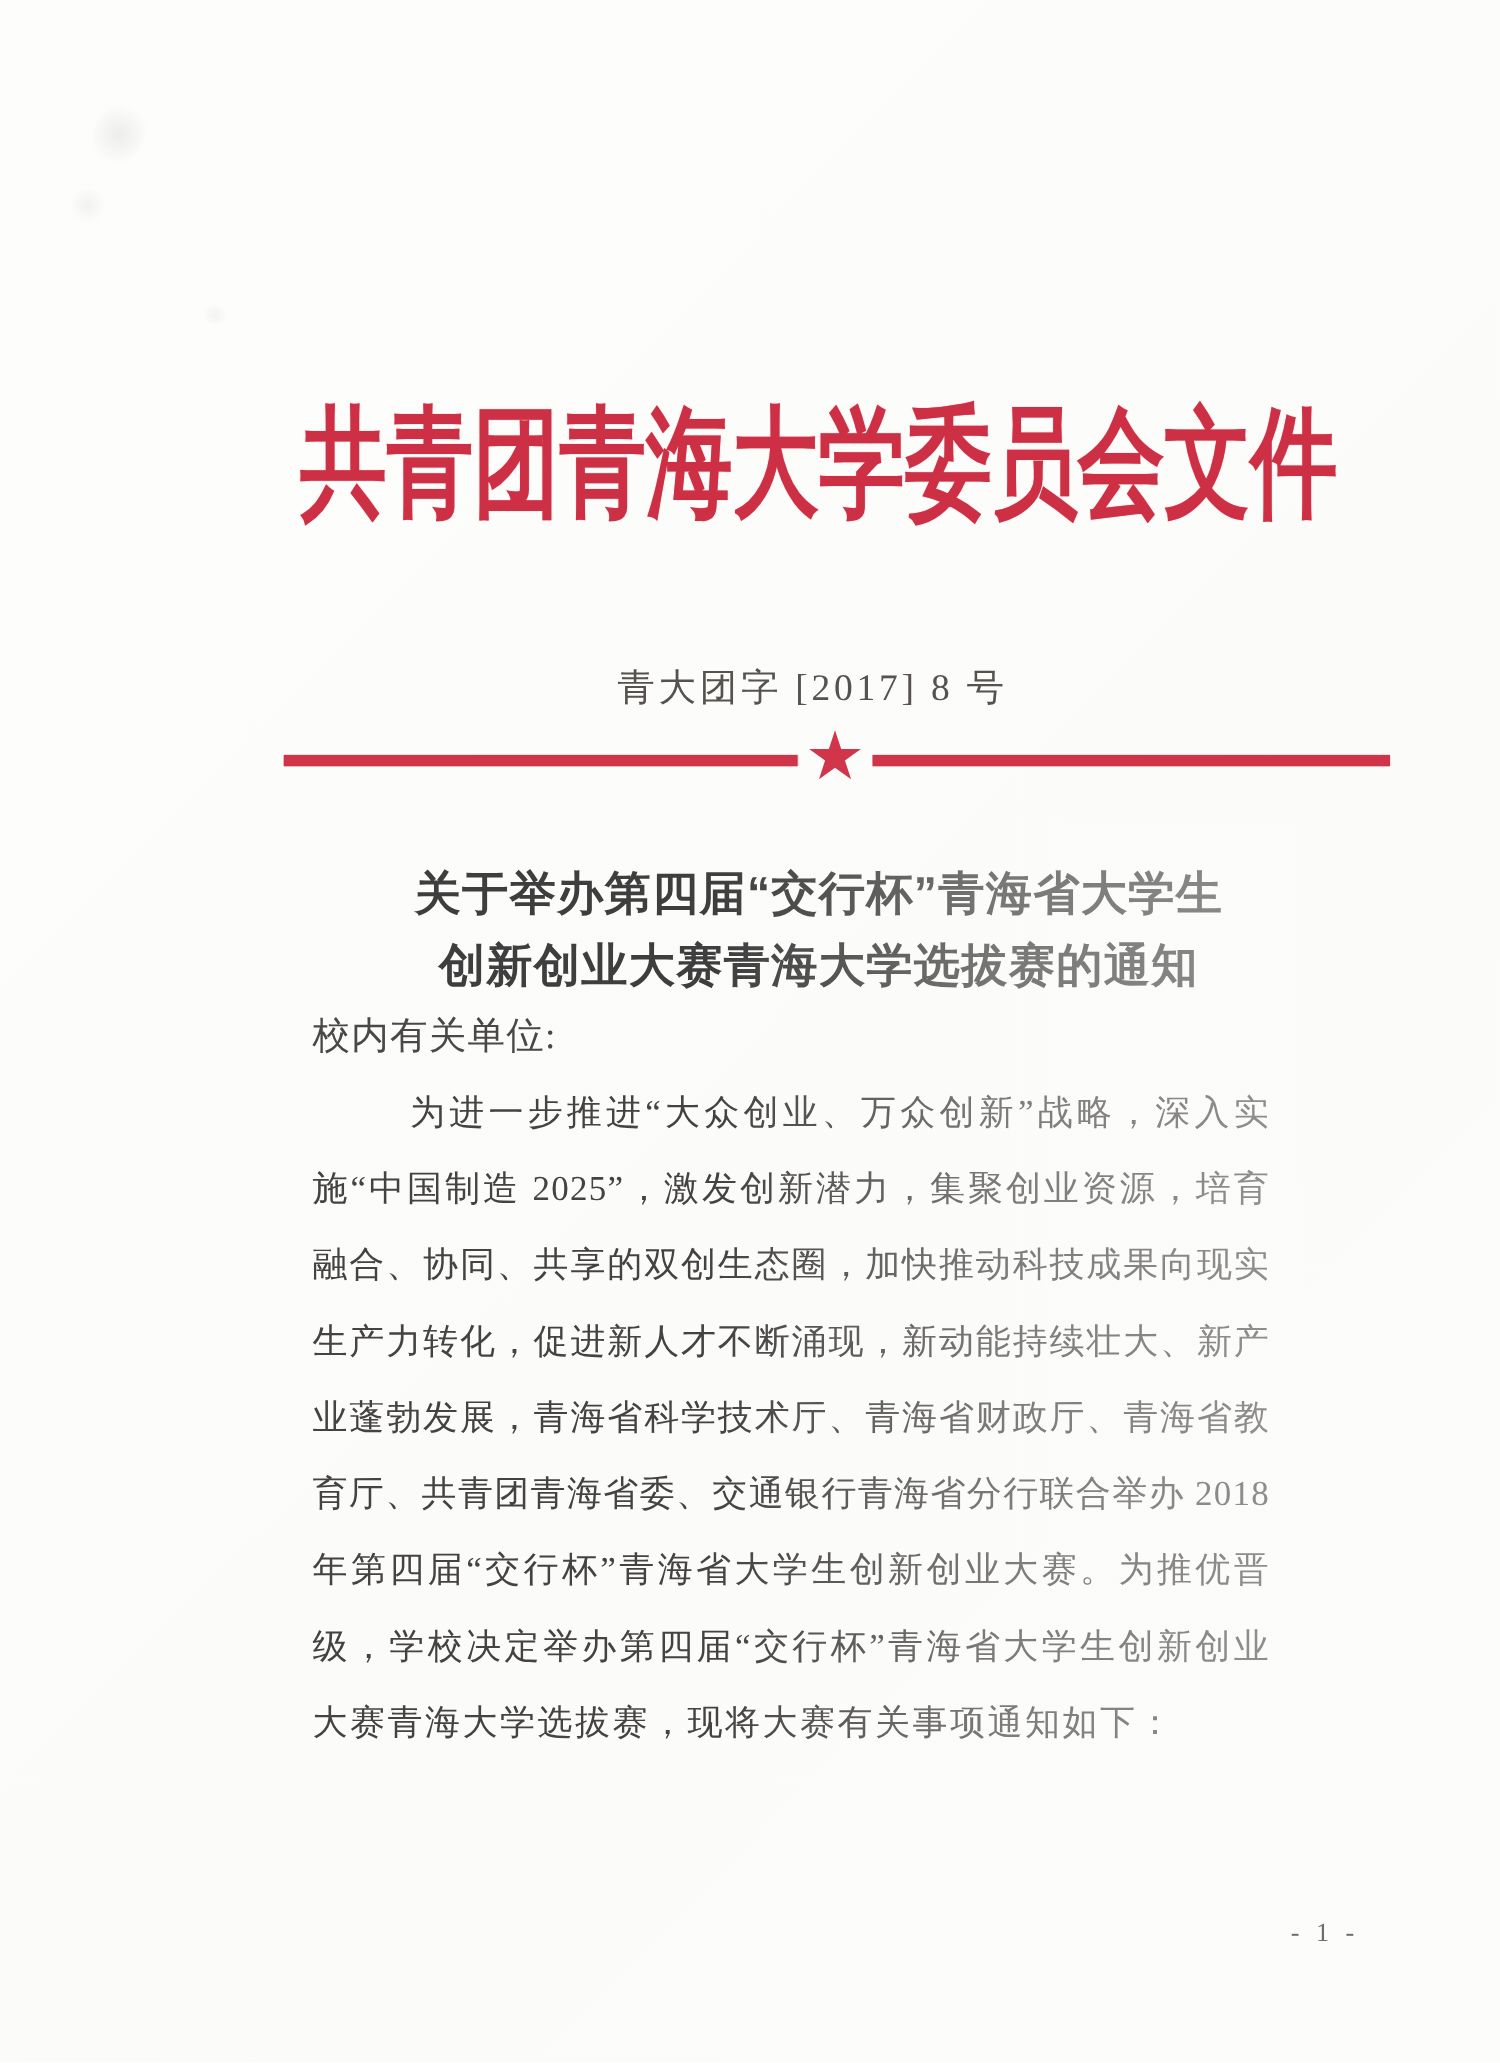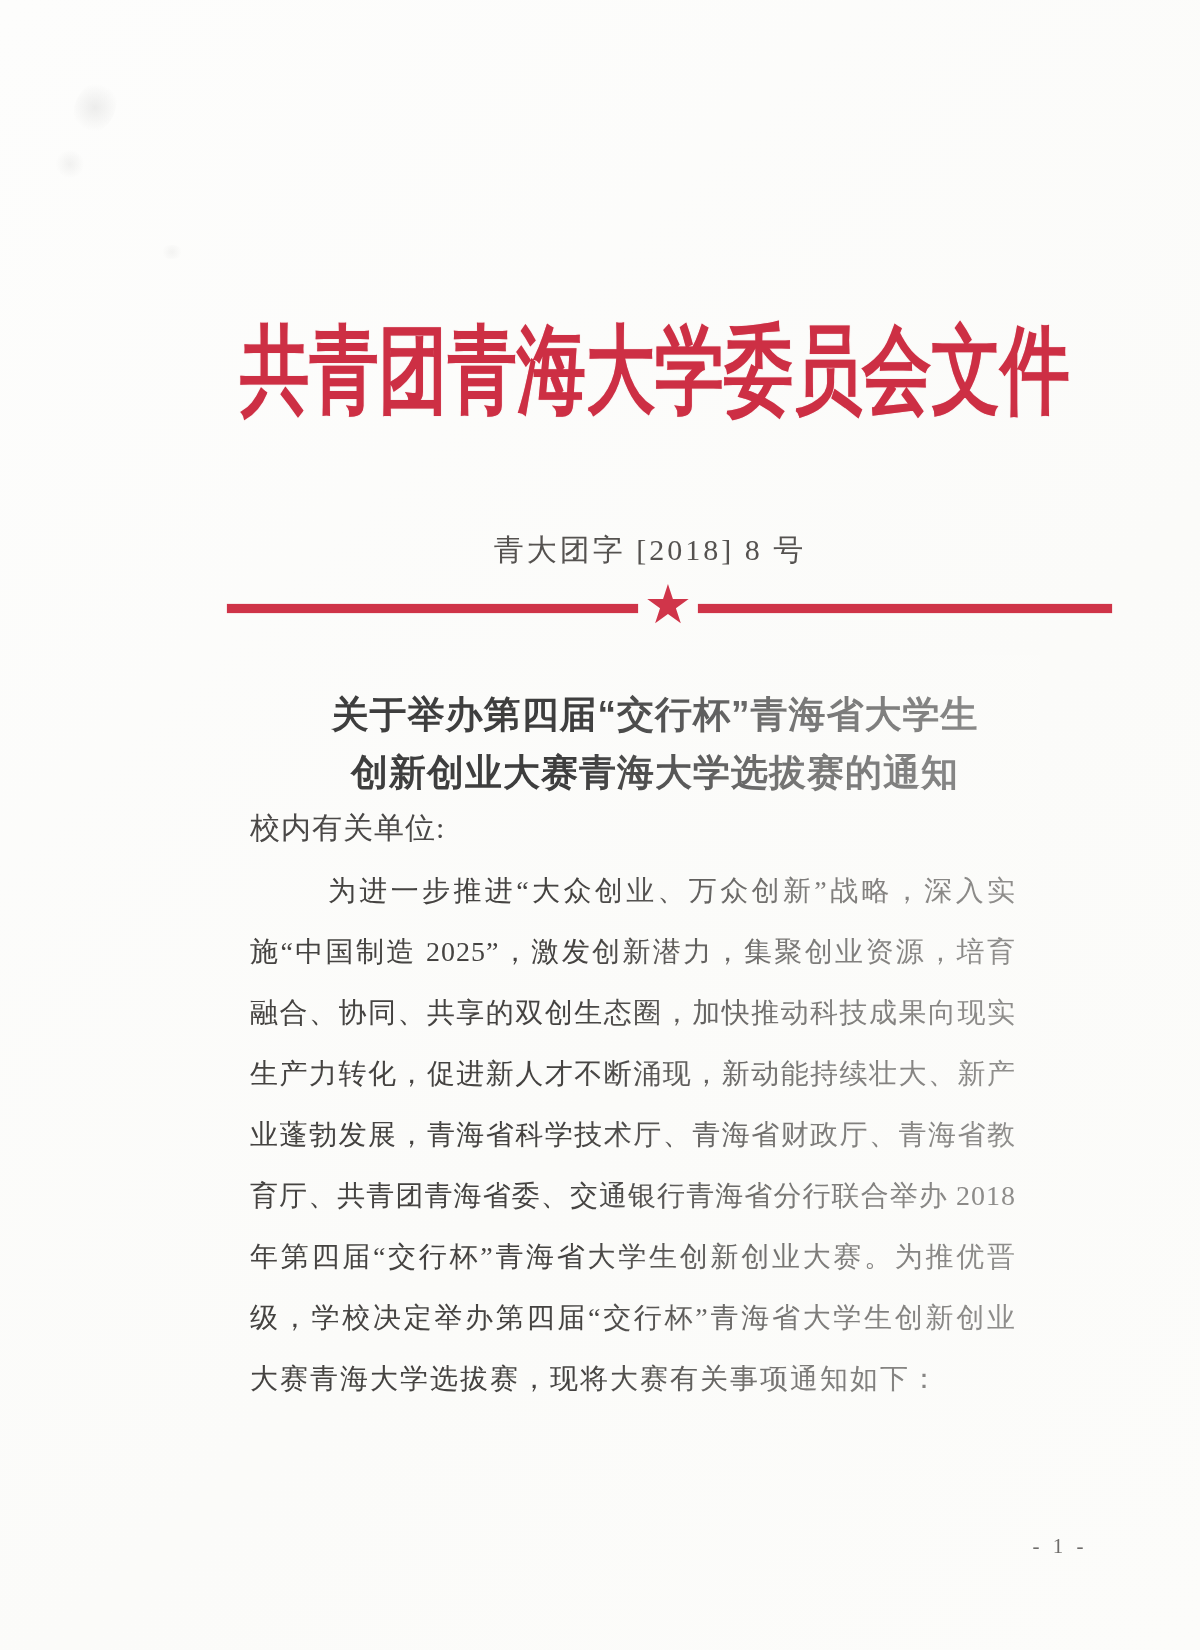--- a/index.html
+++ b/index.html
@@ -136,21 +136,21 @@
 <body>
 
 <div class="page">
 
   <div class="speck s1"></div>
   <div class="speck s2"></div>
   <div class="speck s3"></div>
 
   <div class="org-header">共青团青海大学委员会文件</div>
 
-  <div class="doc-number">青大团字 [2018] 8 号</div>
+  <div class="doc-number">青大团字 [2017] 8 号</div>
 
   <div class="divider">
     <div class="seg left"></div>
     <div class="star">★</div>
     <div class="seg right"></div>
   </div>
 
   <div class="notice-title">
     <div>关于举办第四届“交行杯”青海省大学生</div>
     <div>创新创业大赛青海大学选拔赛的通知</div>

